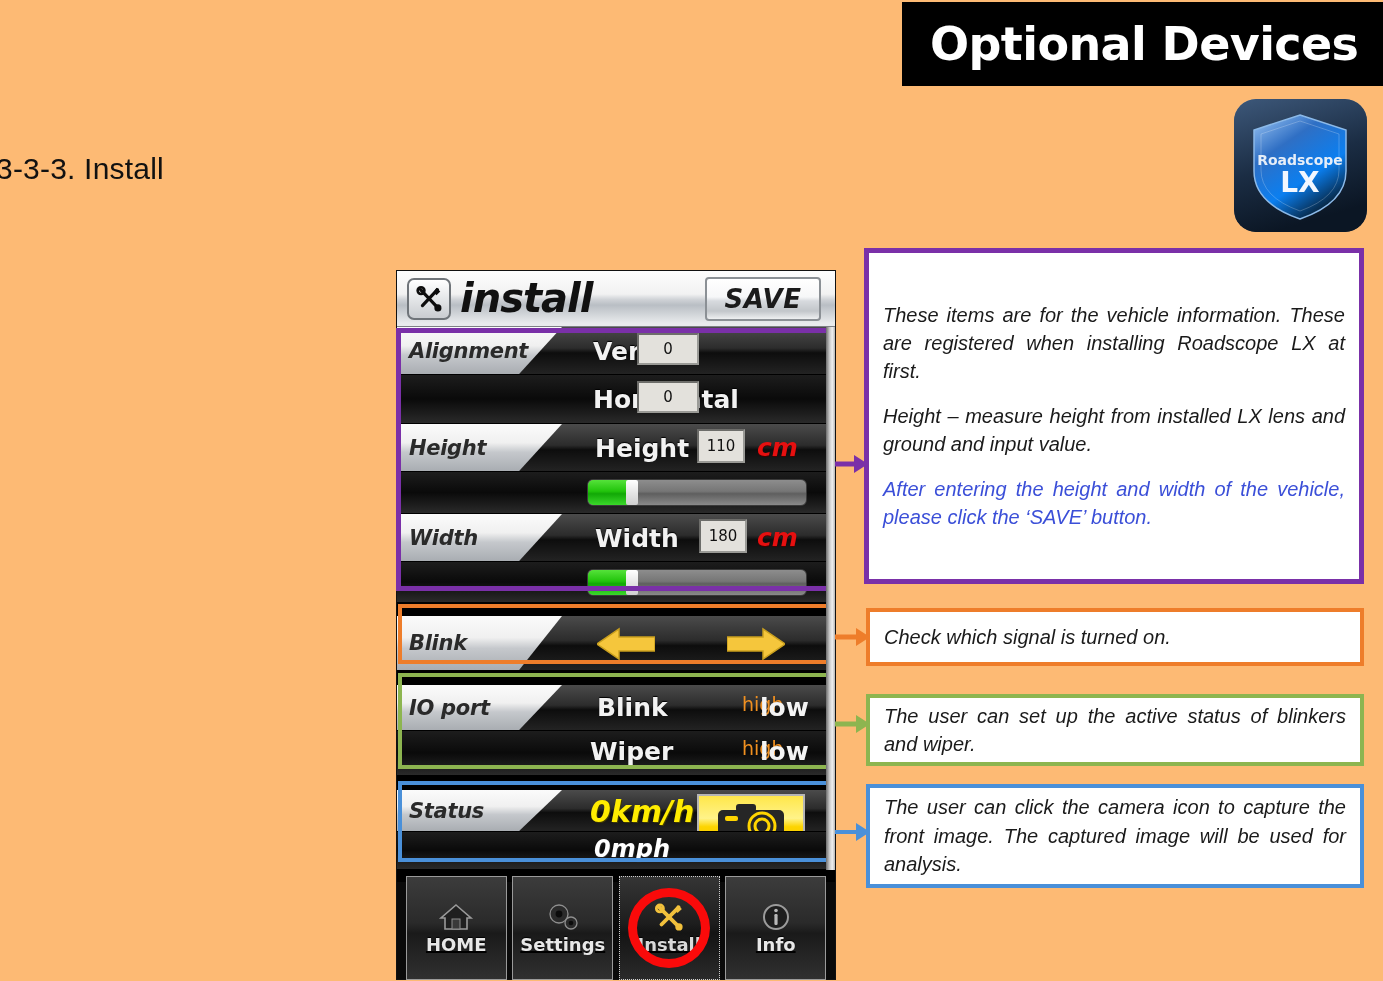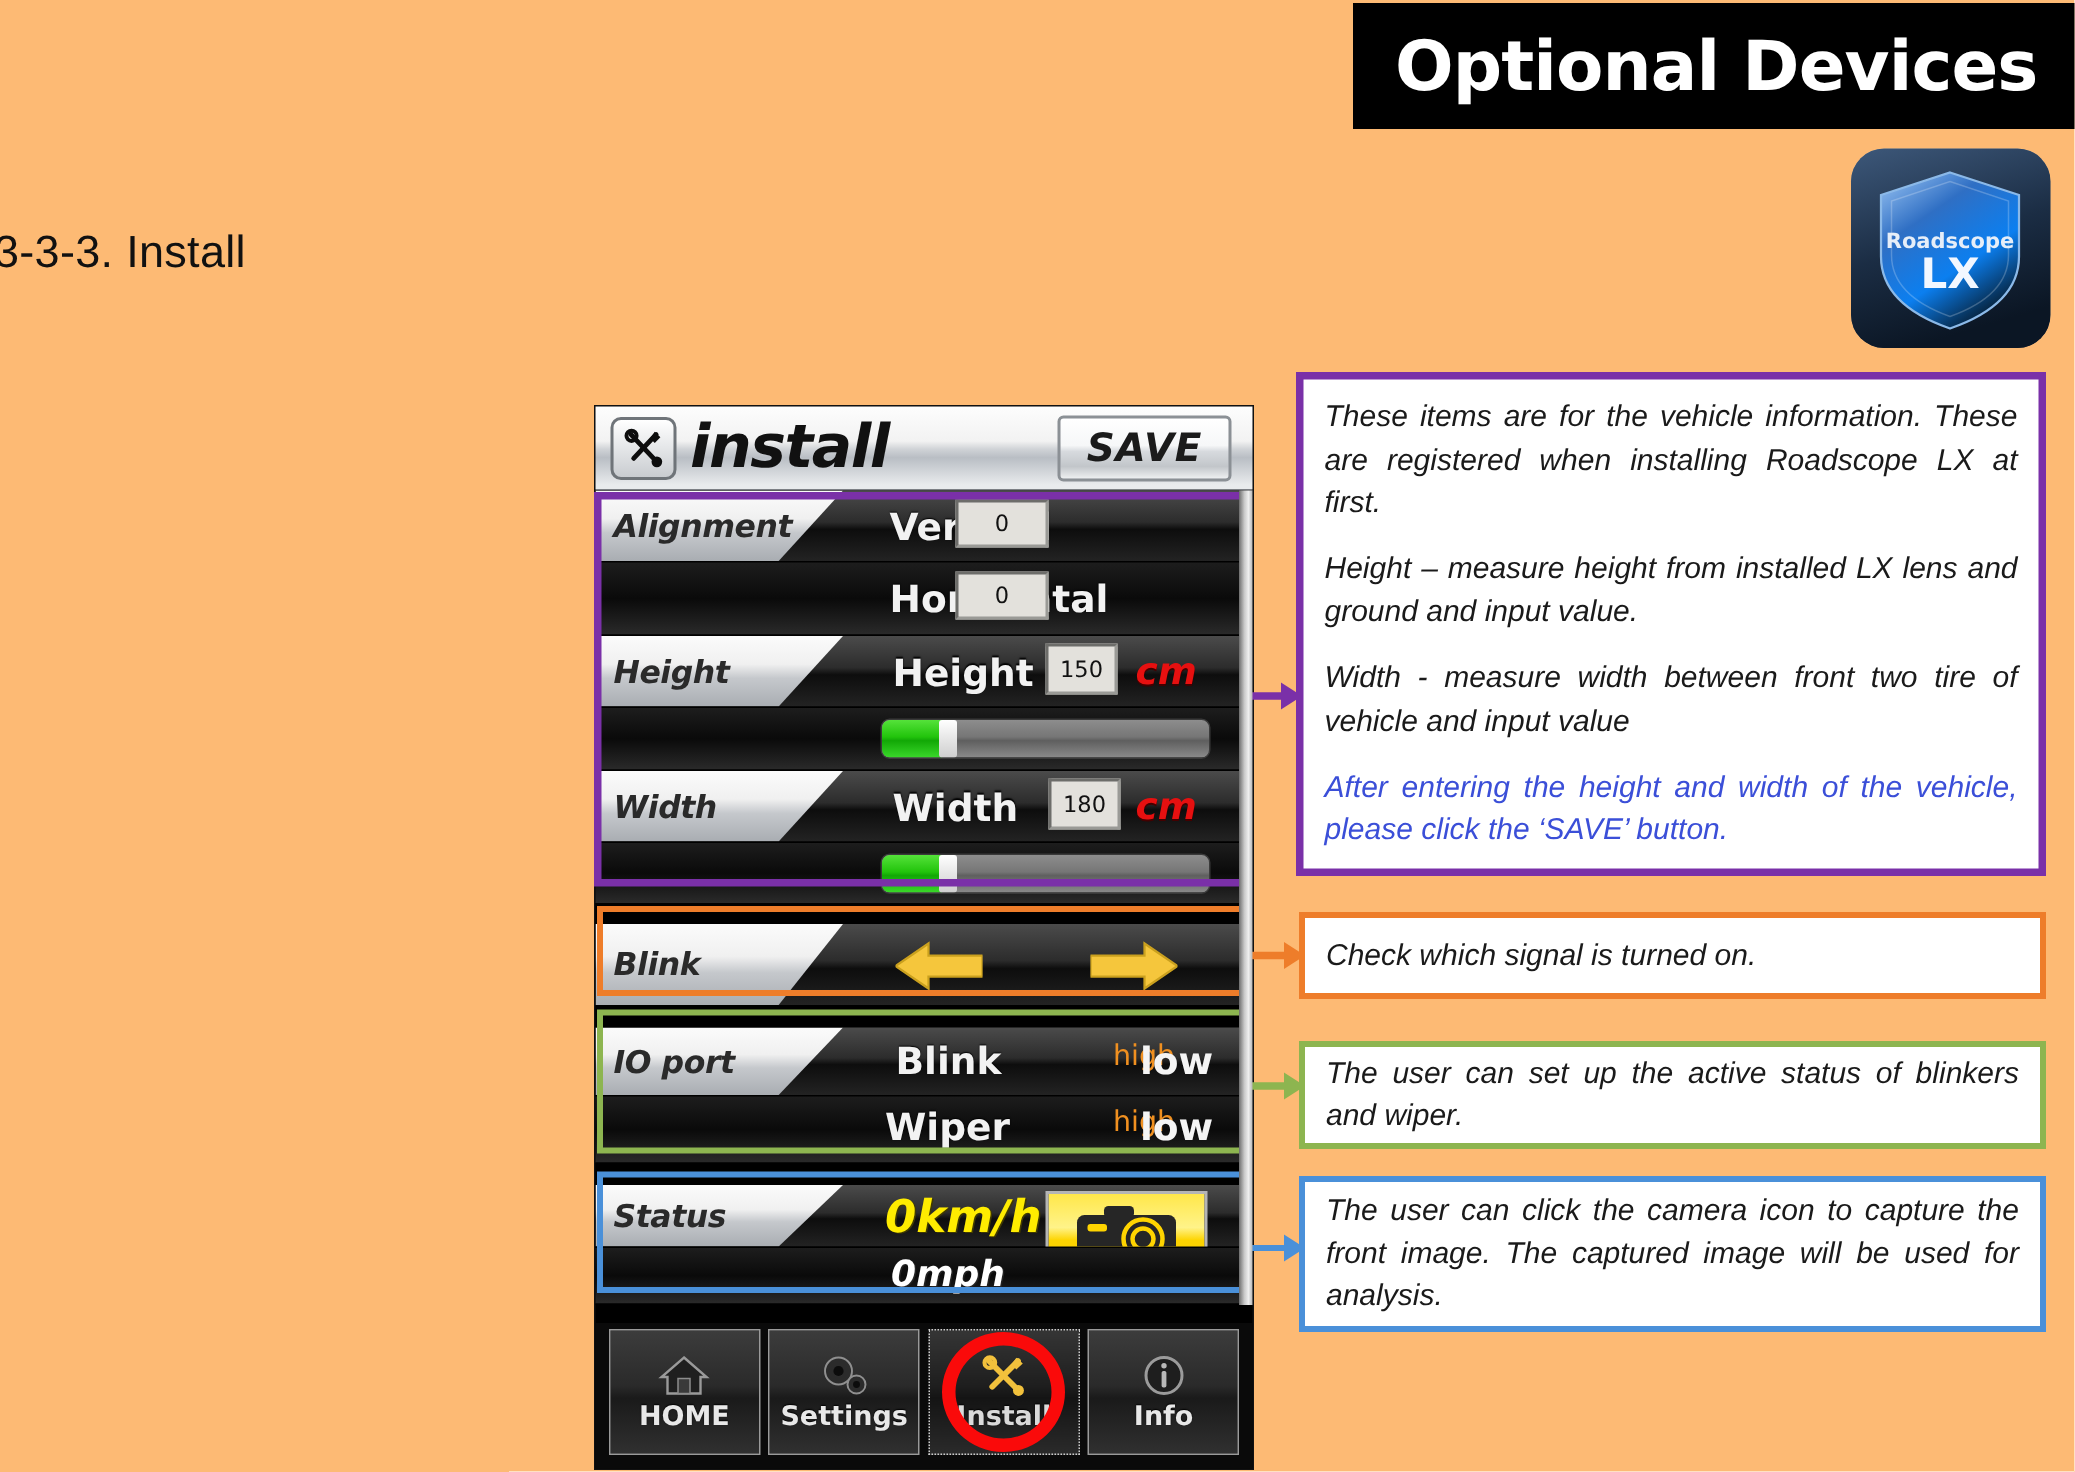--- a/index.html
+++ b/index.html
@@ -187,25 +187,26 @@
 
   
   .navbar {
     position:absolute; left:0; bottom:0; width:100%; height: 97px;
     background: #0a0a0a;
     display:flex; align-items:center; justify-content:space-around;
     padding: 5px 6px 10px 6px;
   }
   .navbtn {
     position:relative;
-    width: 101px; height: 84px;
+    width: 101px; height: 104px;
     background: linear-gradient(to bottom,#3c3c3c,#2a2a2a 45%,#1a1a1a 55%,#303030);
     border: 1px solid #9a9a9a;
     display:flex; flex-direction:column; align-items:center; justify-content:center;
     gap: 2px;
+    text-decoration: underline;
   }
   .navbtn.sel {
     border: 1px dotted #cfcfcf;
     background: linear-gradient(to bottom,#353535,#1e1e1e 45%,#141414 55%,#2a2a2a);
   }
   .navbtn .nlabel {
     font-size: 18px; font-weight:bold; color:#e8e8e8;
     font-family:"DejaVu Sans", sans-serif;
     text-shadow: 0 -1px 1px #000;
   }
@@ -320,21 +321,21 @@
       <div class="row sub" style="height:49px;">
         <div class="row-label" style="left:196px; top:10px;">Horizontal</div>
         <div class="valbox" style="left:240px; top:6px; width:62px; height:32px;">0</div>
       </div>
 
       <div class="row" style="height:48px;">
         <div class="tag">
           <span>Height</span>
         </div>
         <div class="row-label" style="left:198px; top:10px;">Height</div>
-        <div class="valbox" style="left:300px; top:5px; width:48px; height:34px;">150</div>
+        <div class="valbox" style="left:300px; top:5px; width:48px; height:34px;">110</div>
         <div class="unit" style="left:360px; top:9px;">cm</div>
       </div>
 
       <div class="row sub" style="height:42px;">
         <div class="slider" style="left:190px; top:7px; width:220px;">
           <div class="fill" style="width:40px;"></div>
           <div class="knob" style="left:38px;"></div>
         </div>
       </div>
 
@@ -481,21 +482,20 @@
   </svg>
 
   <svg class="conn" style="left:826px; top:820px;" width="46" height="24">
     <line x1="2" y1="12" x2="30" y2="12" stroke="#4a90d9" stroke-width="4"></line>
     <polygon points="30,3 44,12 30,21" fill="#4a90d9"></polygon>
   </svg>
 
   <div class="callout c1">
     <p>These items are for the vehicle information. These are registered when installing Roadscope LX at first.</p>
     <p>Height – measure height from installed LX lens and ground and input value.</p>
-    <p>Width - measure width between front two tire of vehicle and input value</p>
     <p class="hl">After entering the height and width of the vehicle, please click the ‘SAVE’ button.</p>
   </div>
 
   <div class="callout c2">
     <p>Check which signal is turned on.</p>
   </div>
 
   <div class="callout c3">
     <p>The user can set up the active status of blinkers and wiper.</p>
   </div>

